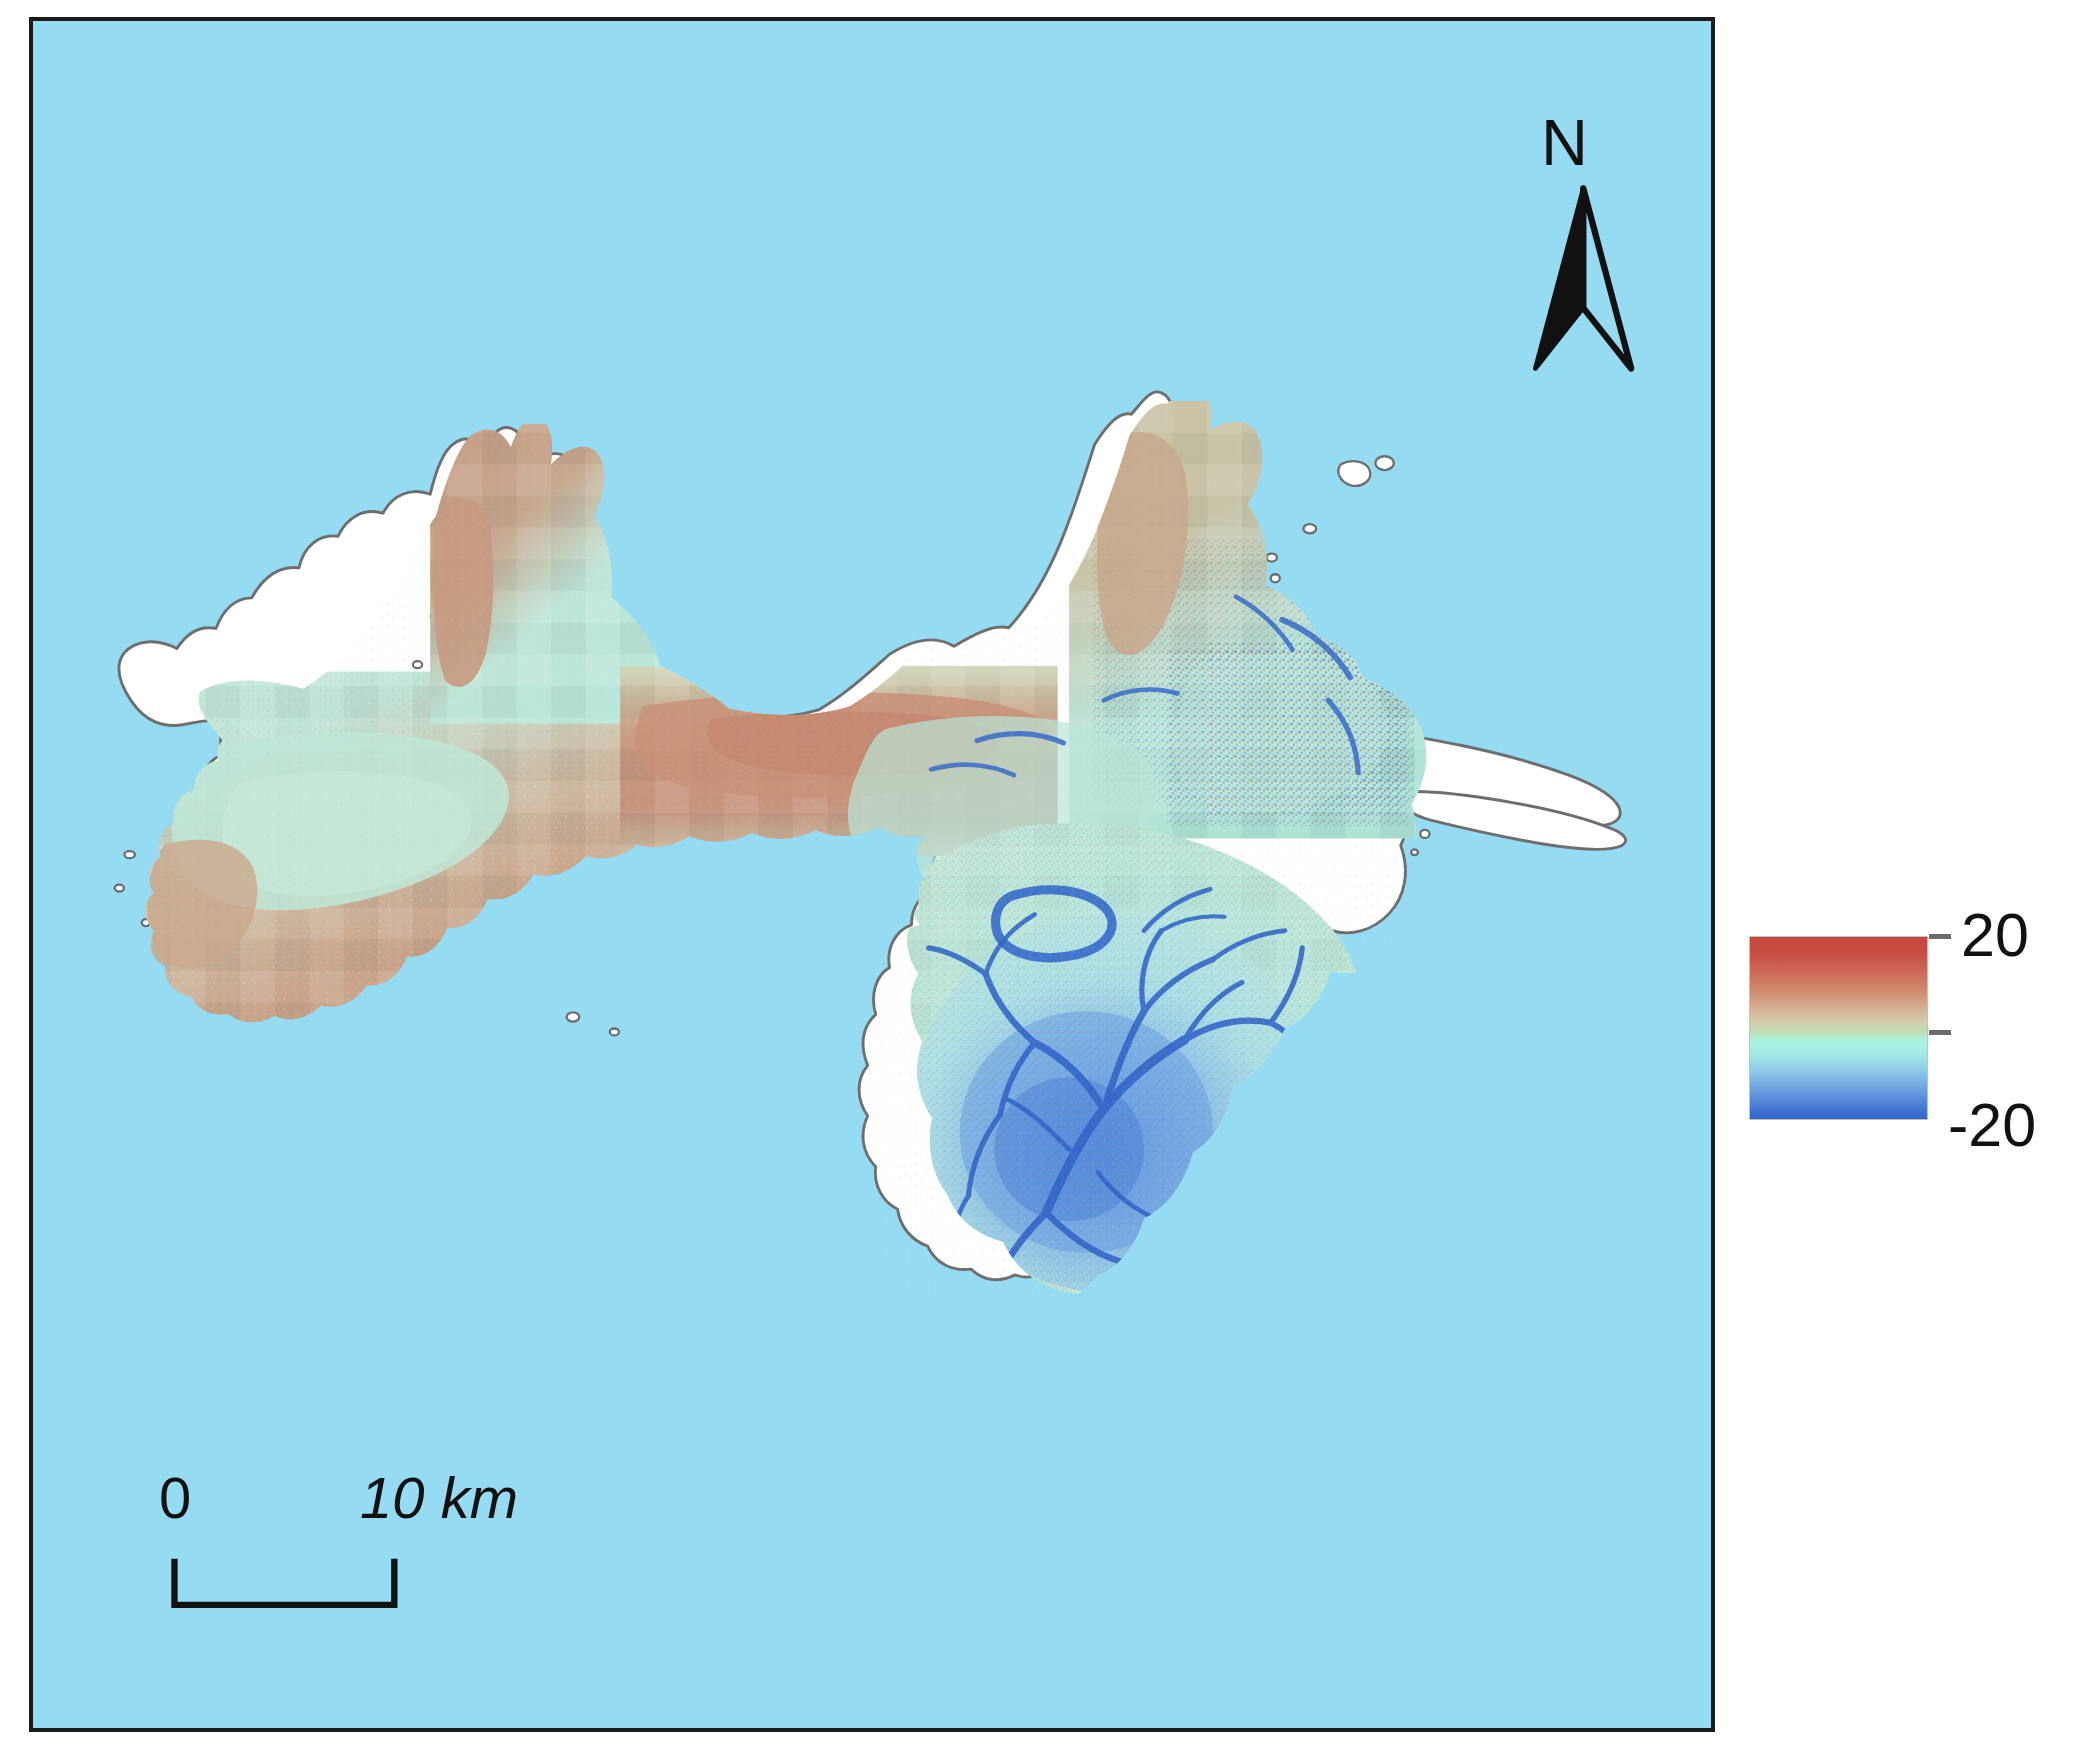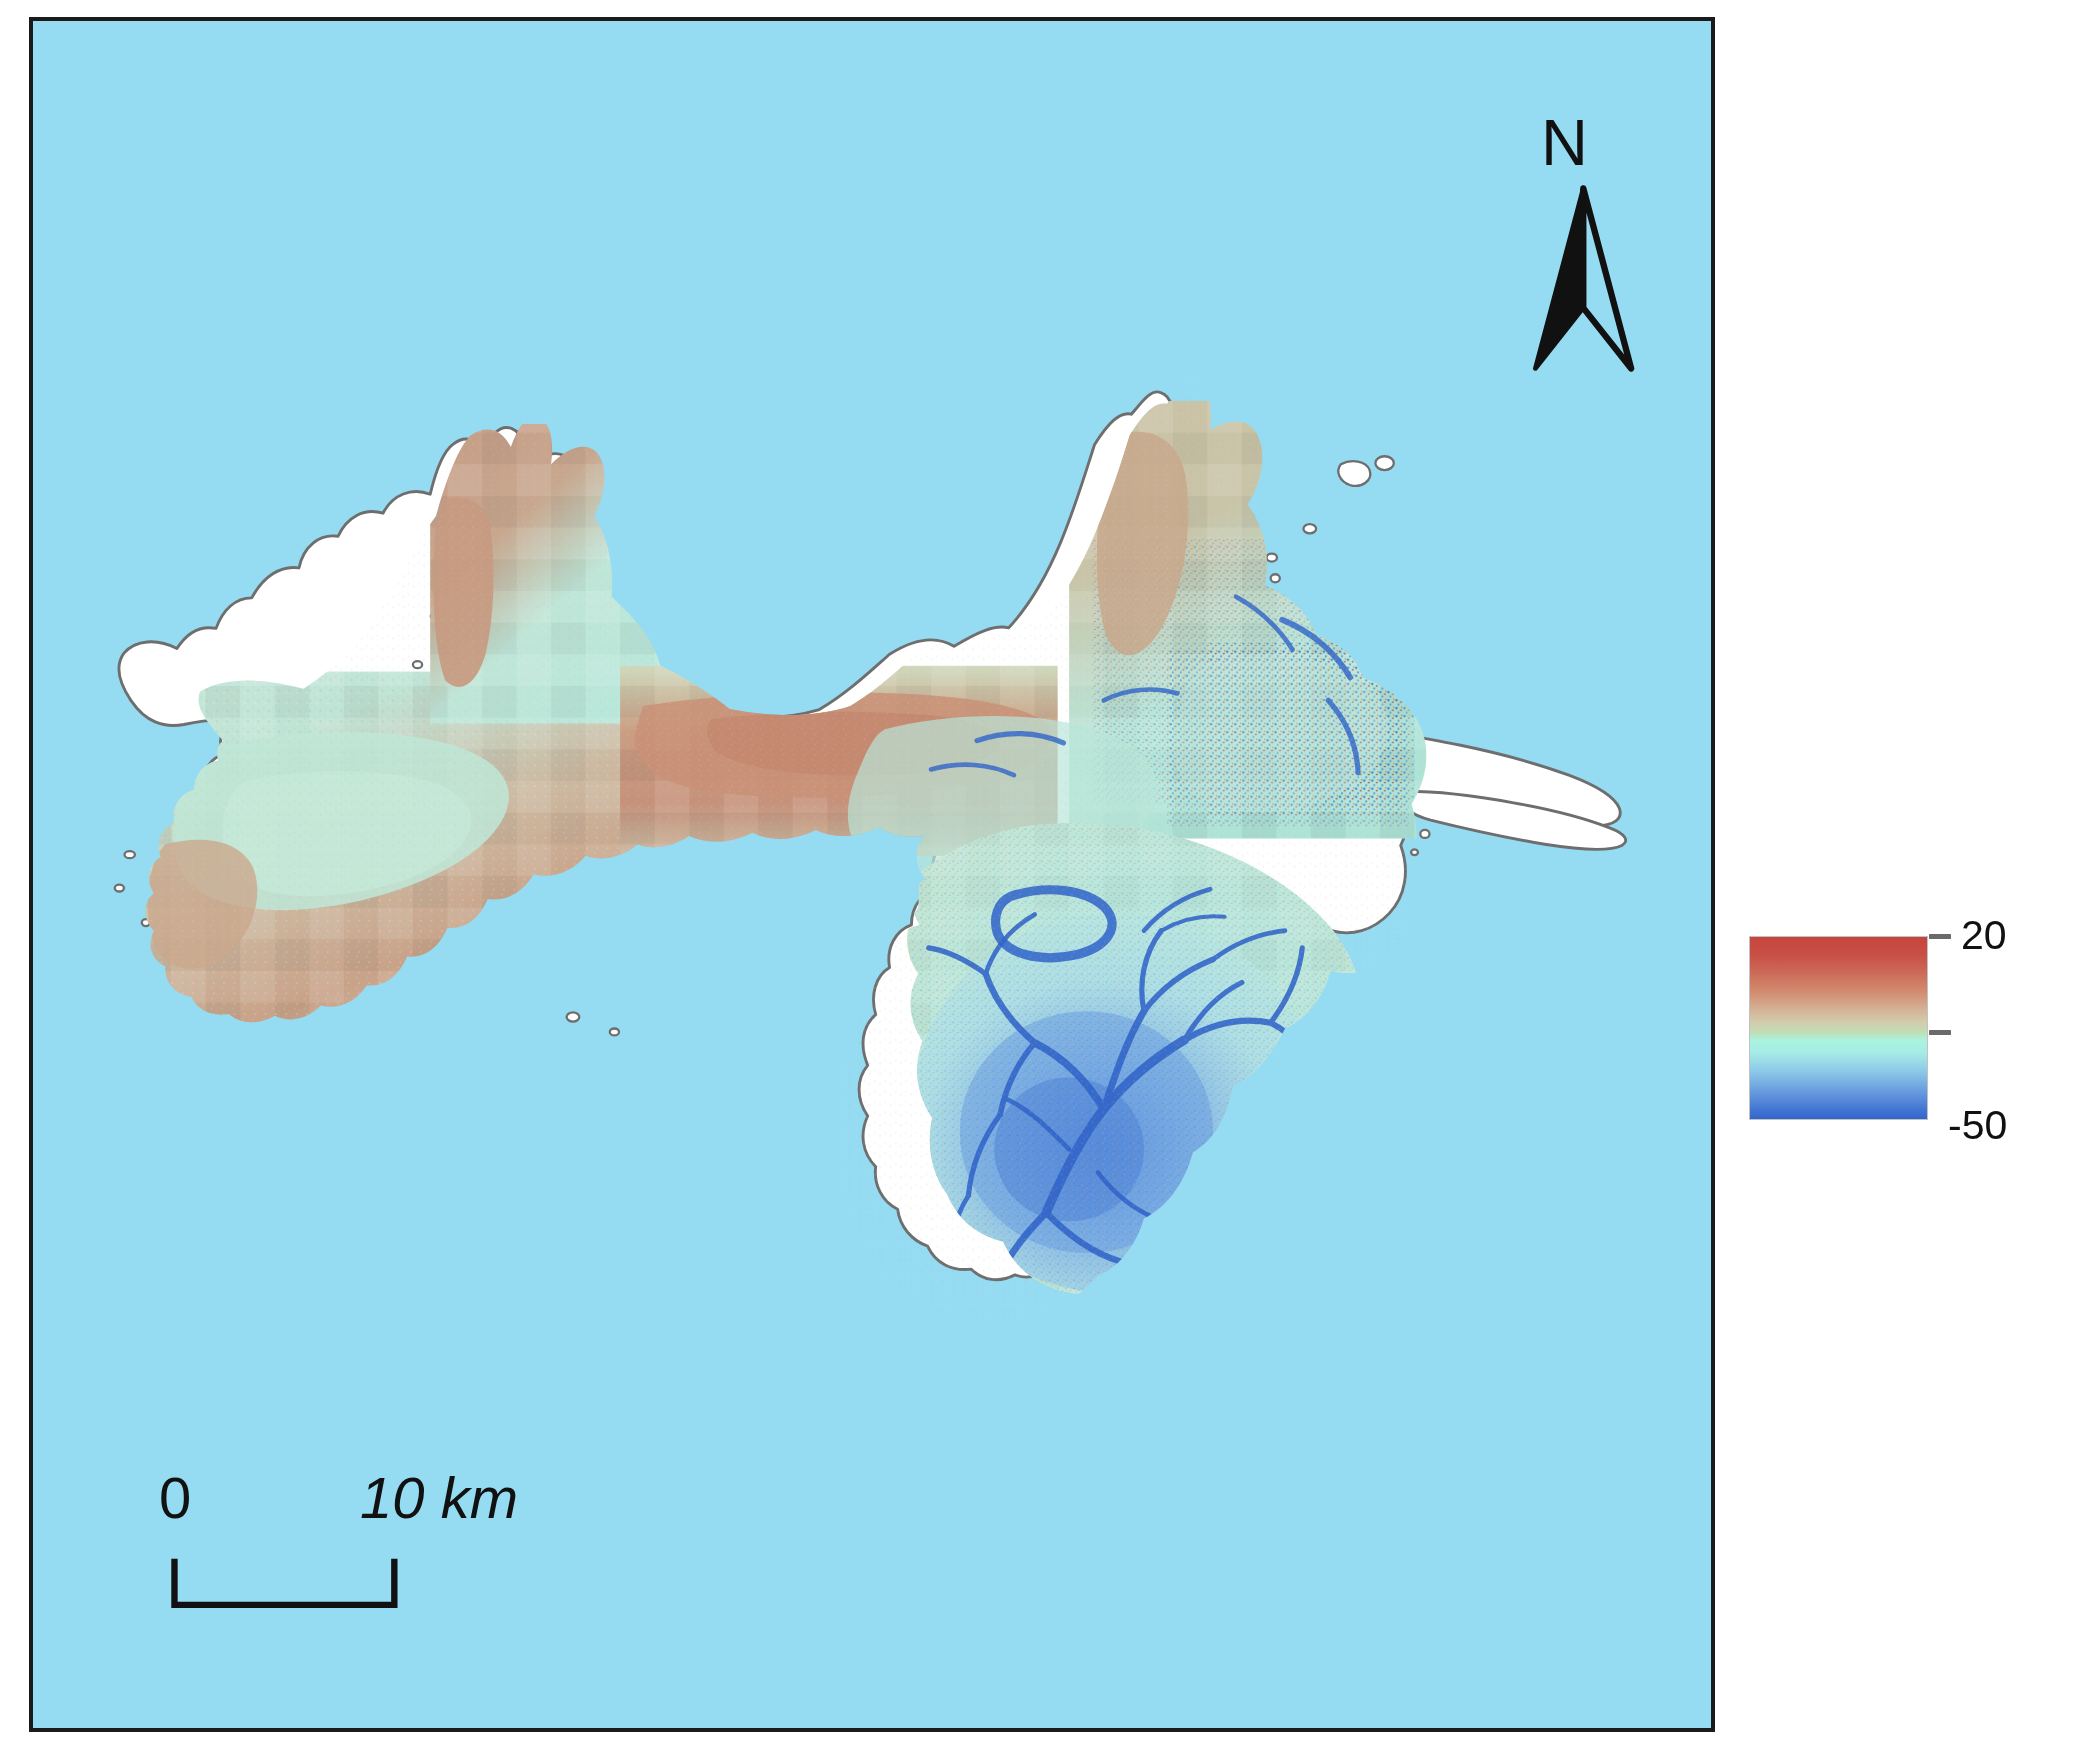--- a/index.html
+++ b/index.html
@@ -43,21 +43,21 @@
     position:absolute;left:2.9px;top:34px;width:179px;height:184px;
     border:1.2px solid rgba(80,80,80,.35);
     box-sizing:border-box;
   }
   #legend .cb-tick{
     position:absolute;width:22px;height:5.2px;background:#6b6b6b;border-radius:0.6px;
   }
   #legend .cb-tick-top{left:183px;top:32px;}
   #legend .cb-tick-mid{left:183px;top:128px;}
   #legend .cb-label{
-    position:absolute;font-size:41px;line-height:61px;color:#111;white-space:nowrap;
+    position:absolute;font-size:61px;line-height:61px;color:#111;white-space:nowrap;
   }
   #legend .cb-label-max{left:215px;top:2.9px;}
   #legend .cb-label-min{left:202px;top:193px;}
 </style>
 </head>
 <body>
 
 <div id="map-frame">
   <svg id="map-canvas" viewBox="0 0 2915 2965" preserveAspectRatio="none" xmlns="http://www.w3.org/2000/svg">
     <defs>
@@ -492,15 +492,15 @@
         </linearGradient>
       </defs>
       <rect x="0" y="0" width="100" height="320" fill="url(#cbGrad)"></rect>
     </svg>
   </div>
 
   <div class="cb-tick cb-tick-top"></div>
   <div class="cb-tick cb-tick-mid"></div>
 
   <div class="cb-label cb-label-max">20</div>
-  <div class="cb-label cb-label-min">-50</div>
+  <div class="cb-label cb-label-min">-20</div>
 </div>
 
 
 </body></html>

